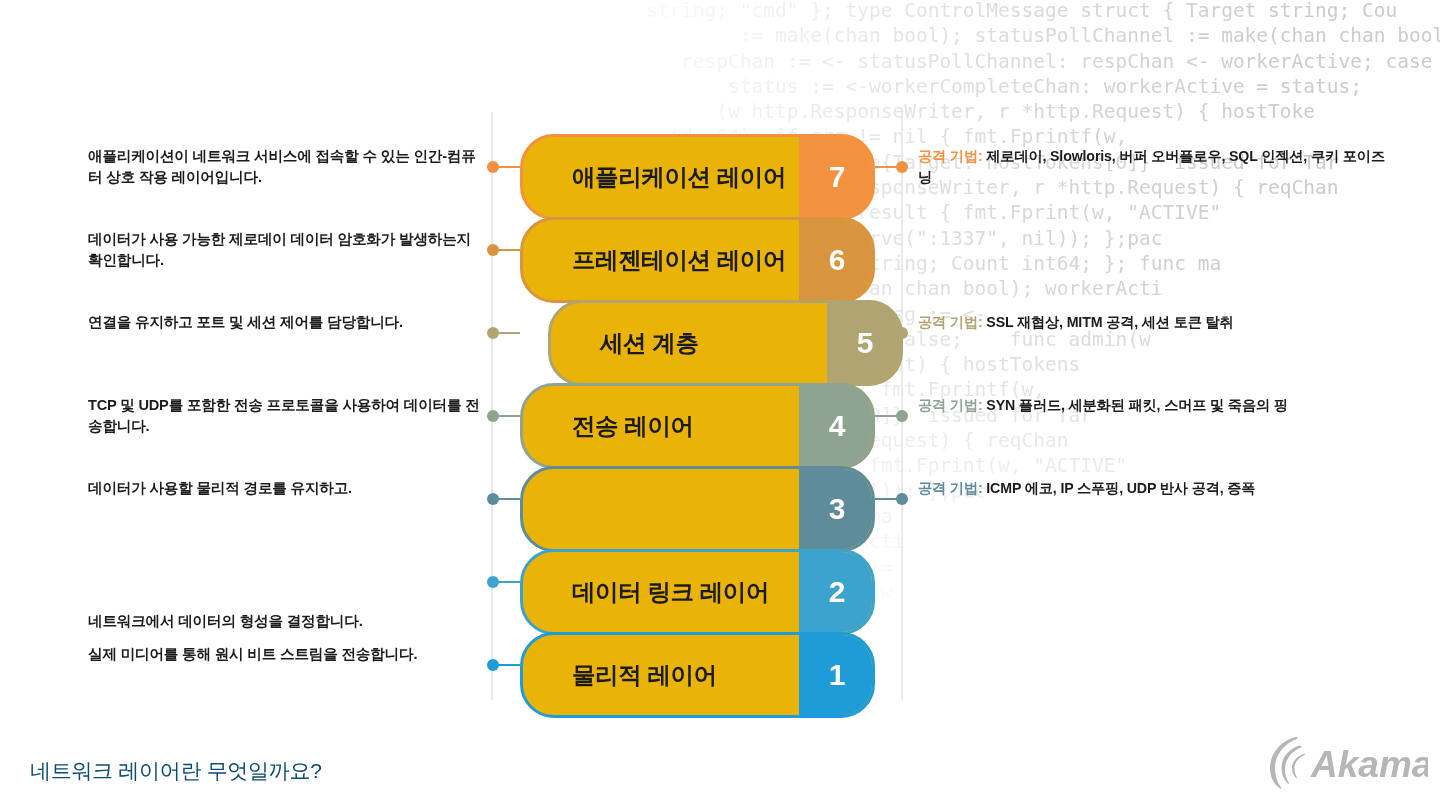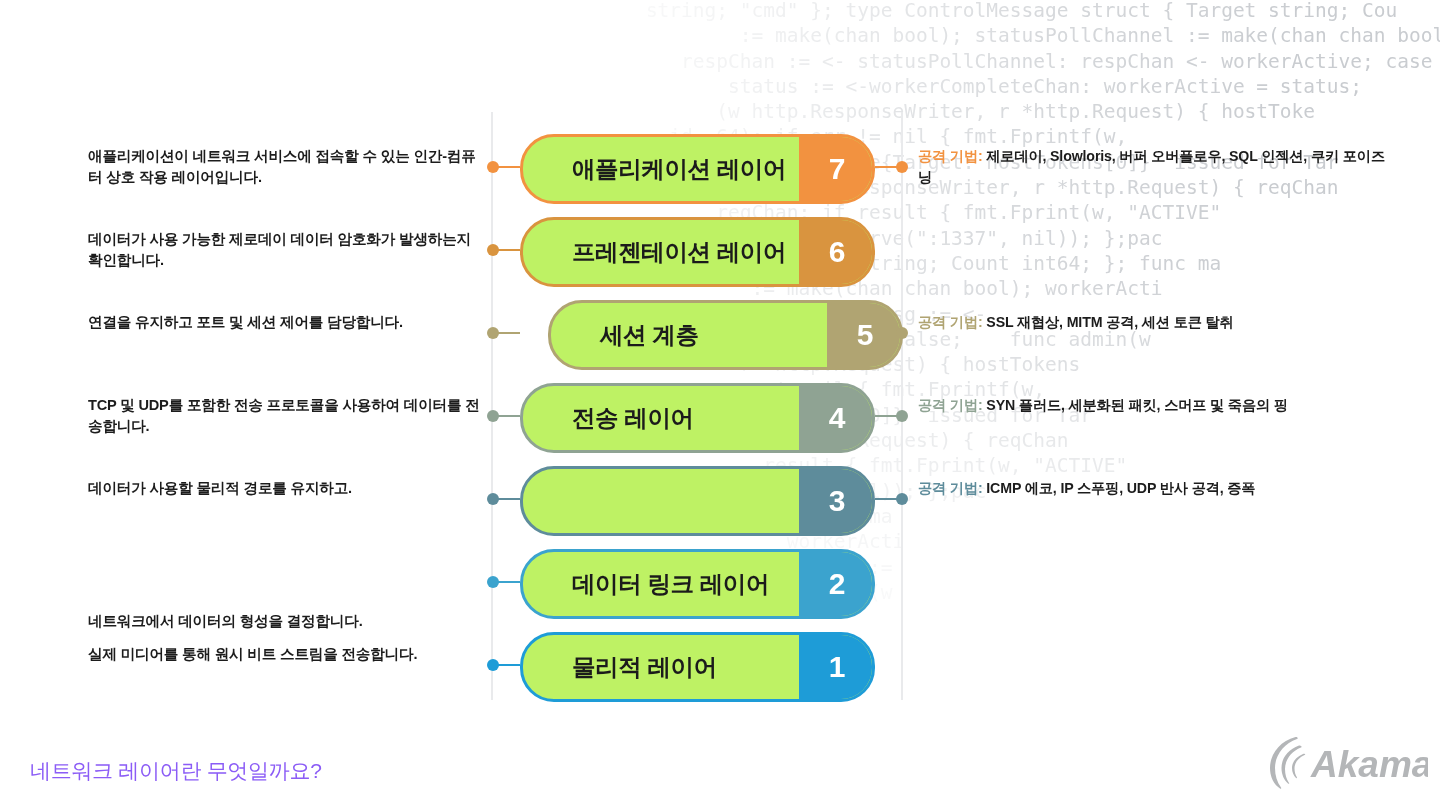--- a/index.html
+++ b/index.html
@@ -46,22 +46,22 @@
     font-size:14.6px; font-weight:700; line-height:20.6px;
     letter-spacing:-0.2px;
   }
 
   
   .dot { position:absolute; border-radius:50%; }
   .lead { position:absolute; height:2.6px; }
 
   
   .pill {
-    position:absolute; height:70px; border-radius:34px;
-    background:#bef264; overflow:hidden;
+    position:absolute; height:86px; border-radius:34px;
+    background:#eab308; overflow:hidden;
     border-style:solid; border-width:3px;
   }
   .pill-label {
     position:absolute; left:49px; top:50%;
     transform:translateY(-50%);
     font-size:23.5px; font-weight:700; color:#1b1b1b;
     letter-spacing:-0.4px; white-space:nowrap;
   }
   .pill-num {
     position:absolute; right:-3px; top:-3px; bottom:-3px;
@@ -74,21 +74,21 @@
   .ann { position:absolute; width:470px; }
   .ann-txt {
     font-size:14.2px; font-weight:700; line-height:21px;
     color:#1c1c1c; letter-spacing:-0.15px;
   }
   .ann-key { font-weight:700;text-align:right; }
 
   
   #footer-title {
     position:absolute; left:30px; top:757px;
-    font-size:21px; font-weight:400; color:#8b5cf6;
+    font-size:21px; font-weight:400; color:#0c4a6e;
     letter-spacing:-0.3px;
   }
   #logo { position:absolute; left:1268px; top:733px; width:160px; height:58px; }
 </style>
 </head>
 <body>
 
 <div id="stage">
 
   <div id="code-bg">

